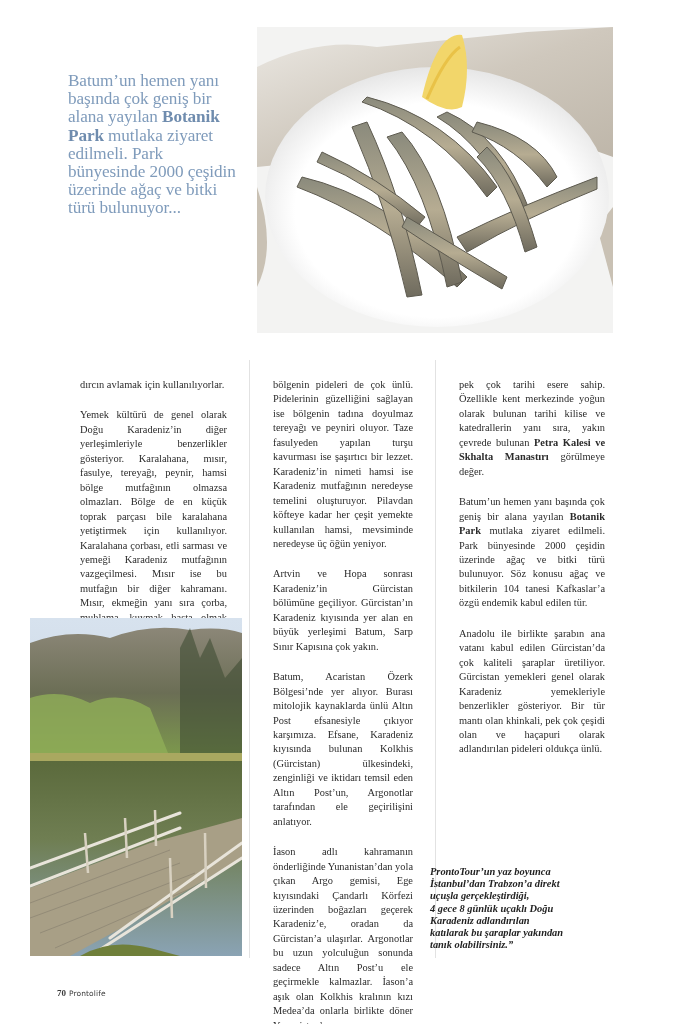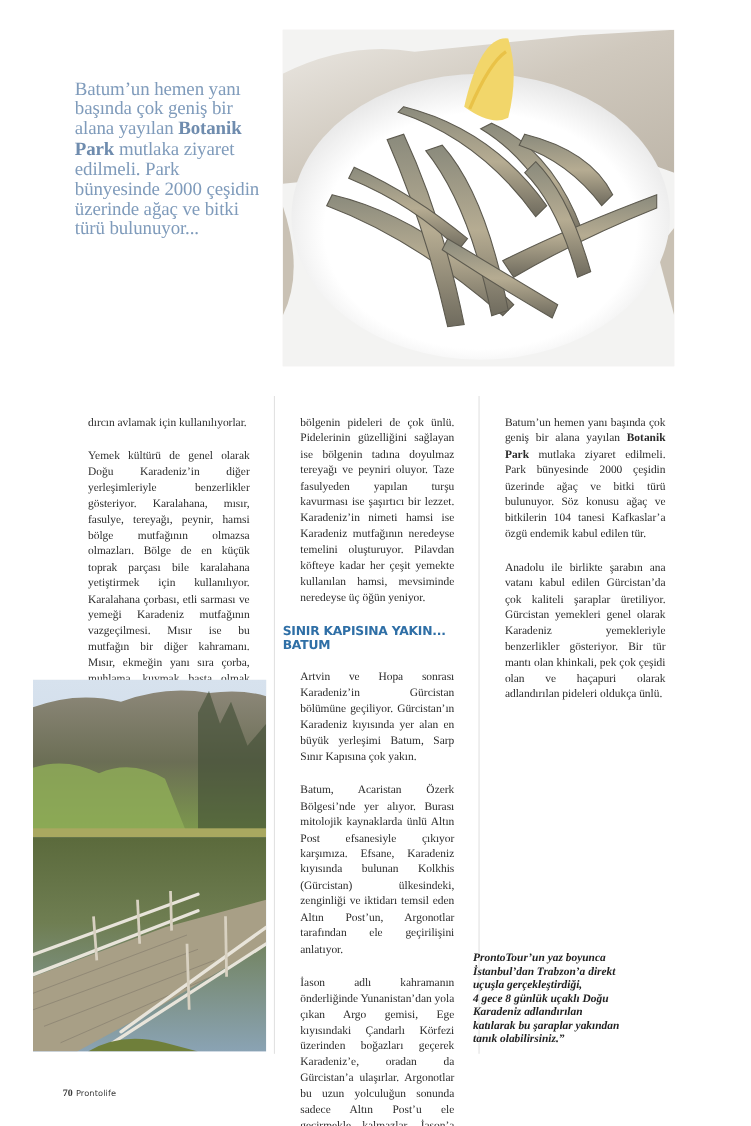--- a/index.html
+++ b/index.html
@@ -133,28 +133,28 @@
       <line x1="125" y1="192" x2="126" y2="228"></line>
       <line x1="140" y1="240" x2="142" y2="300"></line>
       <line x1="175" y1="215" x2="176" y2="270"></line>
     </g>
     <path d="M50 338 Q80 320 120 330 L150 338Z" fill="#6f7f3a"></path>
   </svg>
 </div>
 
 <div class="abs col col2">
   <p>bölgenin pideleri de çok ünlü. Pidelerinin güzelliğini sağlayan ise bölgenin tadına doyulmaz tereyağı ve peyniri oluyor. Taze fasulyeden yapılan turşu kavurması ise şaşırtıcı bir lezzet. Karadeniz’in nimeti hamsi ise Karadeniz mutfağının neredeyse temelini oluşturuyor. Pilavdan köfteye kadar her çeşit yemekte kullanılan hamsi, mevsiminde neredeyse üç öğün yeniyor.</p>
-  <div class="heading">SINIR KAPISINA YAKIN... BATUM</div>
   <p>Artvin ve Hopa sonrası Karadeniz’in Gürcistan bölümüne geçiliyor. Gürcistan’ın Karadeniz kıyısında yer alan en büyük yerleşimi Batum, Sarp Sınır Kapısına çok yakın.</p>
   <p>Batum, Acaristan Özerk Bölgesi’nde yer alıyor. Burası mitolojik kaynaklarda ünlü Altın Post efsanesiyle çıkıyor karşımıza. Efsane, Karadeniz kıyısında bulunan Kolkhis (Gürcistan) ülkesindeki, zenginliği ve iktidarı temsil eden Altın Post’un, Argonotlar tarafından ele geçirilişini anlatıyor.</p>
   <p>İason adlı kahramanın önderliğinde Yunanistan’dan yola çıkan Argo gemisi, Ege kıyısındaki Çandarlı Körfezi üzerinden boğazları geçerek Karadeniz’e, oradan da Gürcistan’a ulaşırlar. Argonotlar bu uzun yolculuğun sonunda sadece Altın Post’u ele geçirmekle kalmazlar. İason’a aşık olan Kolkhis kralının kızı Medea’da onlarla birlikte döner Yunanistan’a.</p>
   <p>Tarih boyunca Karadeniz’in günlük bir liman kenti olmuş olan Batum,</p>
 </div>
 
 <div class="abs col col3">
+  <p><span>pek çok tarihi esere sahip.  Özellikle kent merkezinde yoğun olarak bulunan tarihi kilise ve katedrallerin yanı sıra, yakın çevrede bulunan </span><b>Petra Kalesi ve Skhalta Manastırı</b><span> görülmeye değer.</span></p>
   <p><span>Batum’un hemen yanı başında çok geniş bir alana yayılan </span><b>Botanik Park</b><span> mutlaka ziyaret edilmeli. Park bünyesinde 2000 çeşidin üzerinde ağaç ve bitki türü bulunuyor. Söz konusu ağaç ve bitkilerin 104 tanesi Kafkaslar’a özgü endemik kabul edilen tür.</span></p>
   <p>Anadolu ile birlikte şarabın ana vatanı kabul edilen Gürcistan’da çok kaliteli şaraplar üretiliyor. Gürcistan yemekleri genel olarak Karadeniz yemekleriyle benzerlikler gösteriyor. Bir tür mantı olan khinkali, pek çok çeşidi olan ve haçapuri olarak adlandırılan pideleri oldukça ünlü.</p>
 </div>
 
 <div class="abs note">
   <div>ProntoTour’un yaz boyunca</div>
   <div>İstanbul’dan Trabzon’a direkt</div>
   <div>uçuşla gerçekleştirdiği,</div>
   <div>4 gece 8 günlük uçaklı Doğu</div>
   <div>Karadeniz adlandırılan</div>

